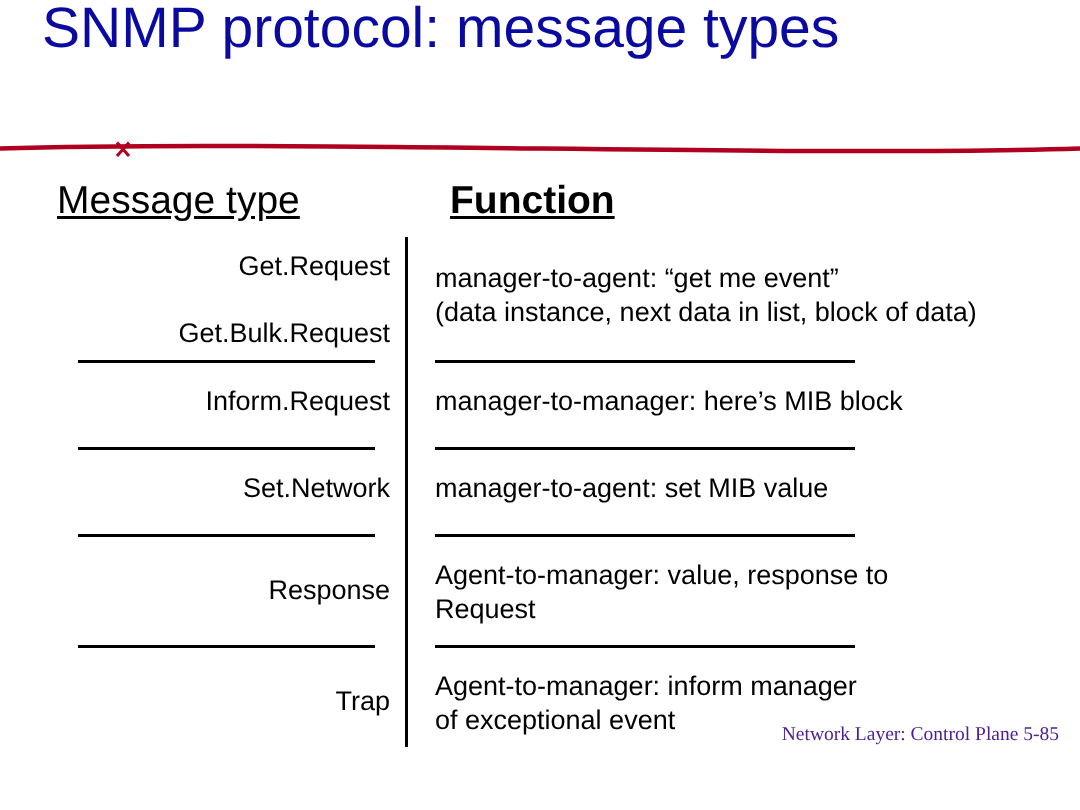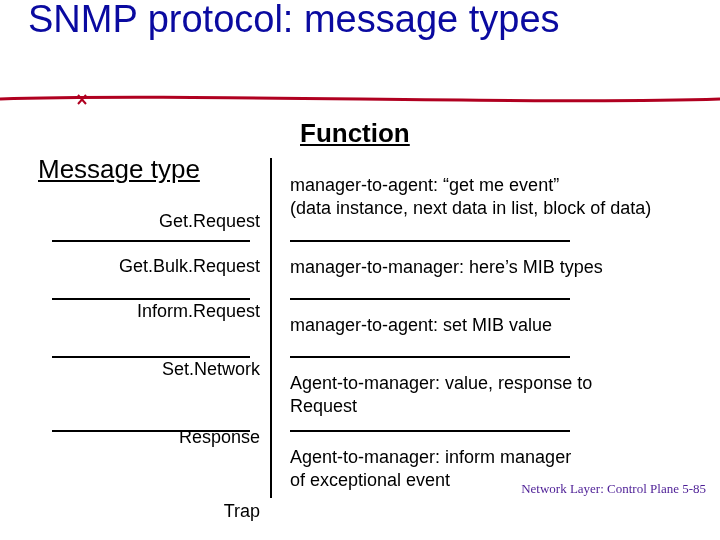--- a/index.html
+++ b/index.html
@@ -41,21 +41,20 @@
     top: 118px;
     left: 0;
     width: 720px;
     font-size: 26px;
   }
   .col-left-head {
     position: absolute;
     left: 38px;
     text-decoration: underline;
     color: #000;
-    margin-top: 36px;
   }
   .col-right-head {
     position: absolute;
     left: 300px;
     text-decoration: underline;
     color: #000;
     font-weight: bold;
   }
   .tbl {
     position: absolute;
@@ -76,21 +75,20 @@
     left: 0;
     width: 720px;
   }
   .left-cell {
     position: absolute;
     right: 460px; 
     width: 230px;
     text-align: right;
     font-size: 18px;
     line-height: 1.25;
-    margin-top: 44px;
   }
   .right-cell {
     position: absolute;
     left: 290px;
     width: 400px;
     font-size: 18px;
     line-height: 1.25;
   }
   .hrule {
     position: absolute;
@@ -138,21 +136,21 @@
       </div>
     </div>
     <div class="hrule" style="left:52px; top:82px; width:198px"></div>
     <div class="hrule" style="left:290px; top:82px; width:280px"></div>
 
     <div class="row" style="top:98px">
       <div class="left-cell">
         <span>Inform.Request</span>
       </div>
       <div class="right-cell">
-        <span>manager-to-manager: here’s MIB types</span>
+        <span>manager-to-manager: here’s MIB block</span>
       </div>
     </div>
     <div class="hrule" style="left:52px; top:140px; width:198px"></div>
     <div class="hrule" style="left:290px; top:140px; width:280px"></div>
 
     <div class="row" style="top:156px">
       <div class="left-cell">
         <span>Set.Network</span>
       </div>
       <div class="right-cell">

